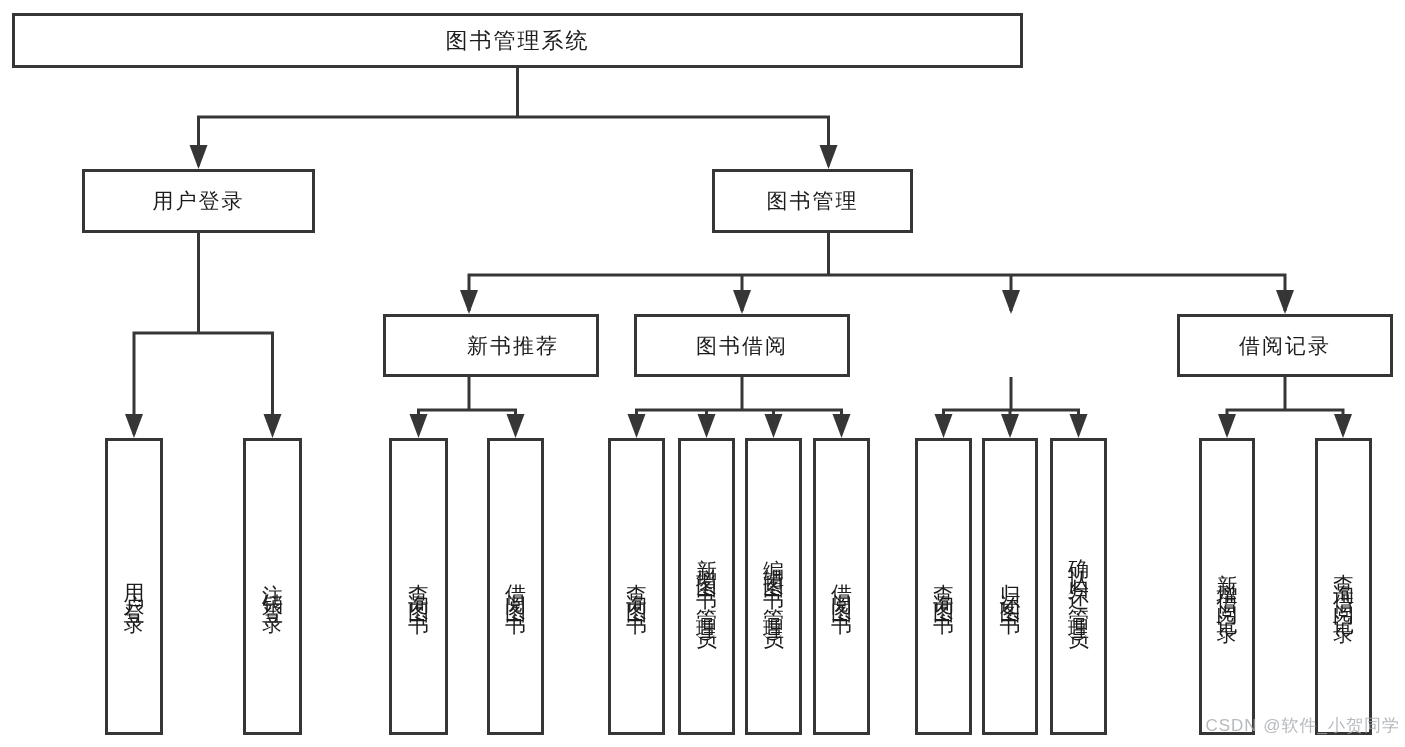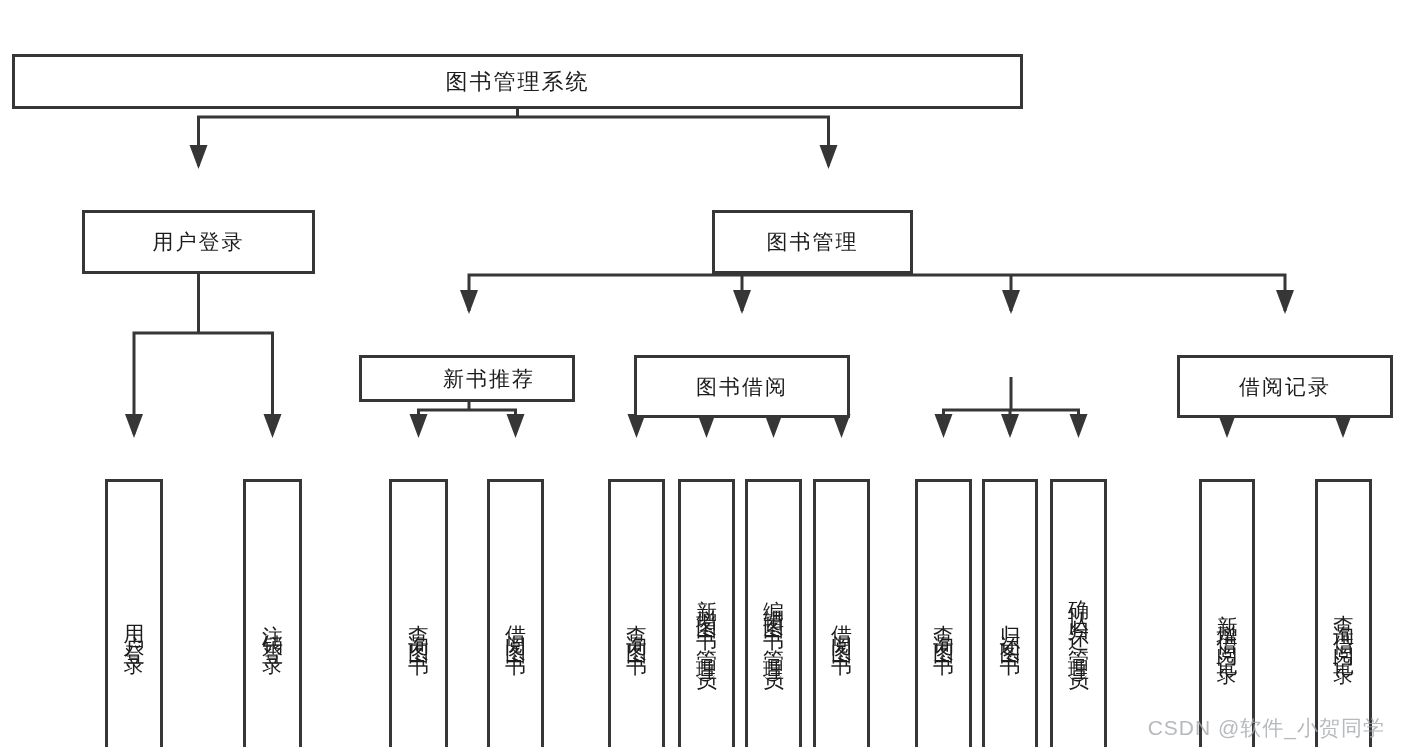--- a/index.html
+++ b/index.html
@@ -18,40 +18,39 @@
   }
   .node {
     position: absolute;
     box-sizing: border-box;
     background: #ffffff;
     border: 3px solid #363636;
     display: flex;
     align-items: center;
     justify-content: center;
     color: #1c1c1c;
-    margin-top: 41px;
   }
   .hnode span {
     font-size: 21px;
     letter-spacing: 2px;
     white-space: nowrap;
   }
   .root-node span { font-size: 22px; }
   .vnode span {
     writing-mode: vertical-rl;
     text-orientation: mixed;
     font-size: 21px;
     line-height: 1.15;
     letter-spacing: 10px;
   }
   .watermark {
     position: absolute;
     top: 714px;
-    right: 20px;
-    font-size: 21px;
+    right: 5px;
+    font-size: 17px;
     letter-spacing: 1px;
     color: rgba(164, 168, 172, 0.8);
     white-space: nowrap;
     z-index: 5;
   }
 </style>
 </head>
 <body>
 
 <div id="canvas">
@@ -112,21 +111,21 @@
     <span>图书管理系统</span>
   </div>
 
   <div class="node hnode" style="left:82px; top:169px; width:233px; height:64px;">
     <span>用户登录</span>
   </div>
   <div class="node hnode" style="left:712px; top:169px; width:201px; height:64px;">
     <span>图书管理</span>
   </div>
 
-  <div class="node hnode" style="left:359px; top:314px; width:216px; height:47px;padding-left:44px;">
+  <div class="node hnode" style="left:383px; top:314px; width:216px; height:63px;padding-left:44px;">
     <span>新书推荐</span>
   </div>
   <div class="node hnode" style="left:634px; top:314px; width:216px; height:63px;">
     <span>图书借阅</span>
   </div>
   <div class="node hnode" style="left:1177px; top:314px; width:216px; height:63px;">
     <span>借阅记录</span>
   </div>
 
   <div class="node vnode" style="left:105px; top:438px; width:58px; height:297px;">

